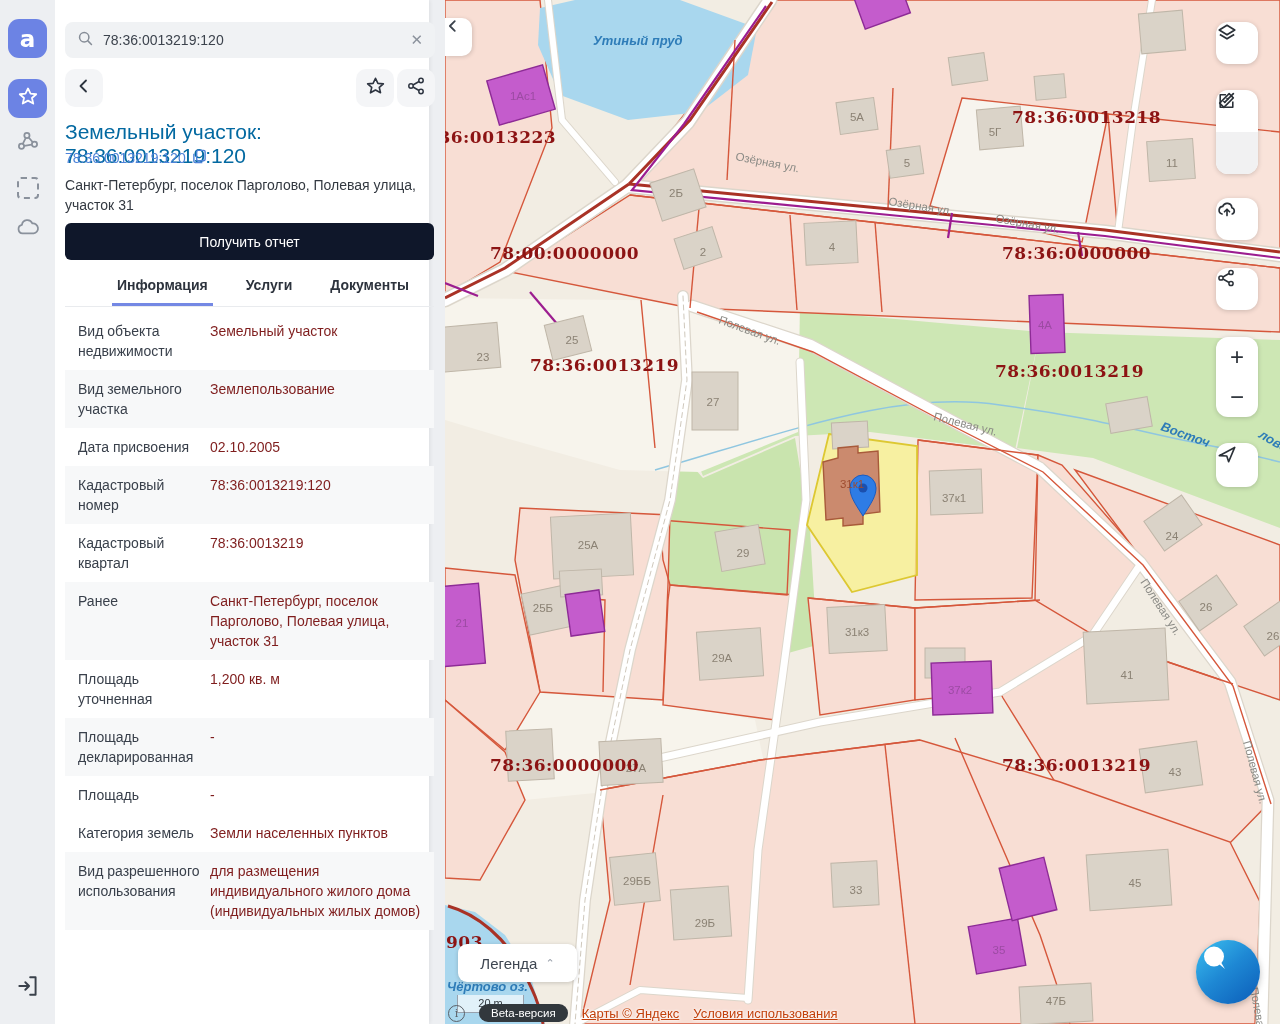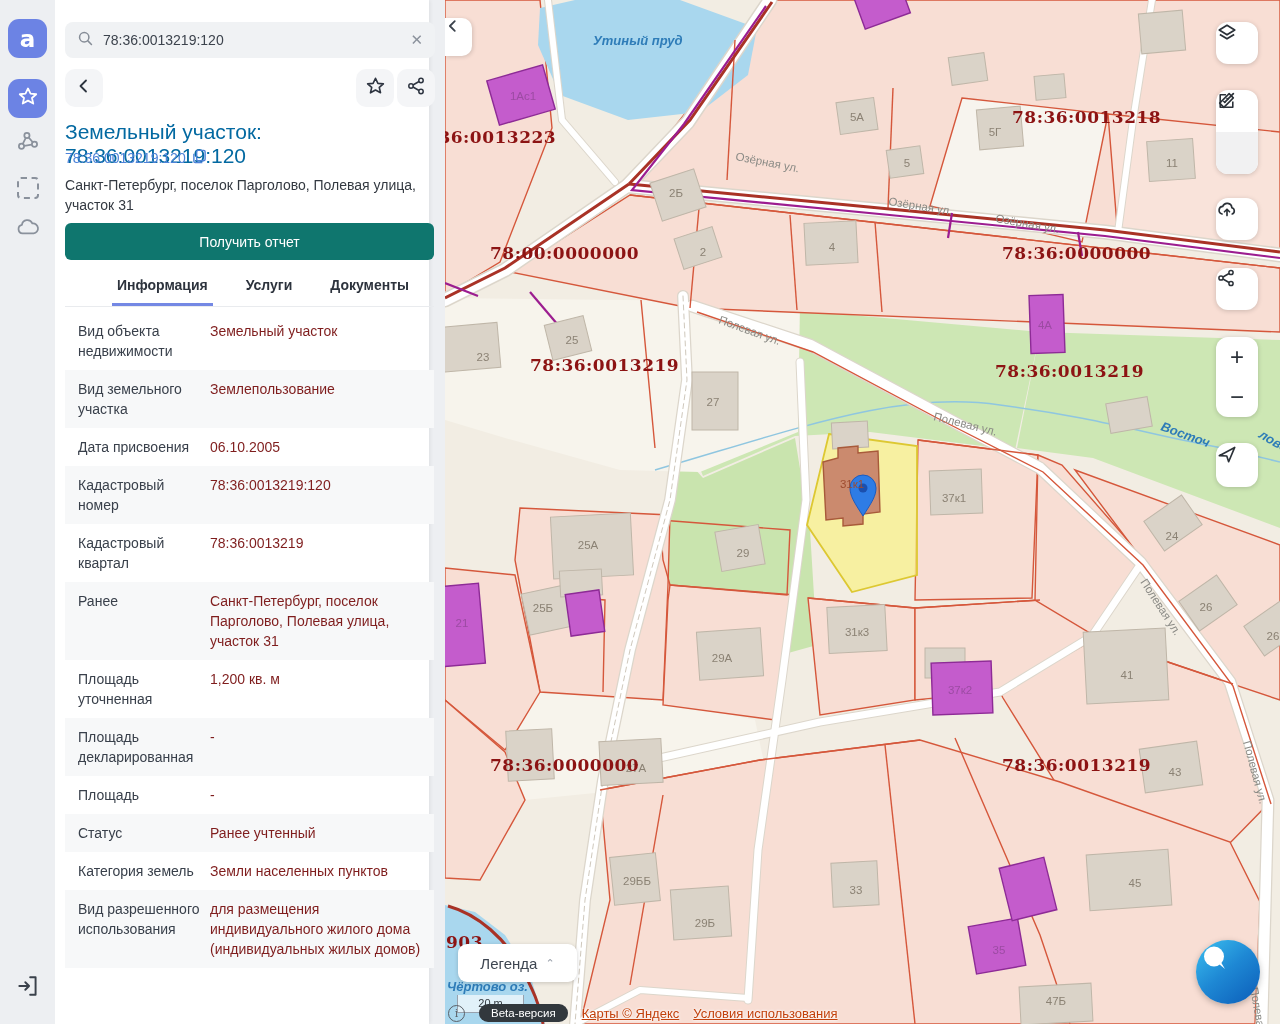--- a/index.html
+++ b/index.html
@@ -18,21 +18,21 @@
   .panel { position:absolute; left:55px; top:0; width:374px; height:1024px; background:#ffffff; z-index:25; box-shadow:1px 0 4px rgba(0,0,0,.07); }
   .search { position:absolute; left:10px; top:22px; width:370px; height:36px; background:#f0f2f4; border-radius:8px; display:flex; align-items:center; padding:0 12px; }
   .search input { flex:1; border:none; outline:none; background:transparent; font-size:14px; color:#3c434d; margin-left:9px; font-family:"Liberation Sans",sans-serif; }
   .search .x { color:#8b929c; font-size:15px; cursor:pointer; }
   .btnrow { position:absolute; left:10px; top:69px; width:370px; display:flex; justify-content:space-between; }
   .sqbtn { width:38px; height:38px; background:#f4f5f7; border-radius:10px; display:flex; align-items:center; justify-content:center; }
   .rgroup { display:flex; gap:3px; }
   .obj-title { position:absolute; left:10px; top:120px; width:370px; font-size:21px; font-weight:normal; color:#0369a1; }
   .obj-link { position:absolute; left:10px; top:149px; display:flex; align-items:center; gap:6px; font-size:14px; color:#4d82d8; }
   .obj-addr { position:absolute; left:10px; top:175px; width:360px; font-size:14px; line-height:20px; color:#333941; }
-  .report { position:absolute; left:10px; top:223px; width:369px; height:37px; background:#0f766e; border:none; border-radius:6px; color:#fff; font-size:14px; font-family:"Liberation Sans",sans-serif; cursor:pointer; }
+  .report { position:absolute; left:10px; top:223px; width:369px; height:37px; background:#0f172a; border:none; border-radius:6px; color:#fff; font-size:14px; font-family:"Liberation Sans",sans-serif; cursor:pointer; }
   .tabs { position:absolute; left:10px; top:271px; width:369px; display:flex; border-bottom:1px solid #e9ebee;justify-content:flex-end; }
   .tab { font-size:14px; font-weight:bold; color:#2d333d; padding:6px 5px 10px; margin-left:8px; margin-right:20px; cursor:pointer; }
   .tab.active { border-bottom:3px solid #7488e4; }
   .itable { position:absolute; left:10px; top:312px; width:369px; }
   .irow { display:flex; padding:9px 0 9px 13px; font-size:14px; line-height:20px; }
   .irow.alt { background:#f7f8f9; }
   .ilabel { width:122px; margin-right:10px; color:#39404b; flex-shrink:0; }
   .ivalue { flex:1; color:#7f1d1d; padding-right:10px; }
 
   
@@ -151,21 +151,21 @@
       <div class="irow">
           <div class="ilabel">Вид объекта недвижимости</div>
           <div class="ivalue">Земельный участок</div>
         </div>
       <div class="irow alt">
           <div class="ilabel">Вид земельного участка</div>
           <div class="ivalue">Землепользование</div>
         </div>
       <div class="irow">
           <div class="ilabel">Дата присвоения</div>
-          <div class="ivalue">06.10.2005</div>
+          <div class="ivalue">02.10.2005</div>
         </div>
       <div class="irow alt">
           <div class="ilabel">Кадастровый номер</div>
           <div class="ivalue">78:36:0013219:120</div>
         </div>
       <div class="irow">
           <div class="ilabel">Кадастровый квартал</div>
           <div class="ivalue">78:36:0013219</div>
         </div>
       <div class="irow alt">
@@ -176,24 +176,20 @@
           <div class="ilabel">Площадь уточненная</div>
           <div class="ivalue">1,200 кв. м</div>
         </div>
       <div class="irow alt">
           <div class="ilabel">Площадь декларированная</div>
           <div class="ivalue">-</div>
         </div>
       <div class="irow">
           <div class="ilabel">Площадь</div>
           <div class="ivalue">-</div>
-        </div>
-      <div class="irow alt">
-          <div class="ilabel">Статус</div>
-          <div class="ivalue">Ранее учтенный</div>
         </div>
       <div class="irow">
           <div class="ilabel">Категория земель</div>
           <div class="ivalue">Земли населенных пунктов</div>
         </div>
       <div class="irow alt">
           <div class="ilabel">Вид разрешенного использования</div>
           <div class="ivalue">для размещения индивидуального жилого дома (индивидуальных жилых домов)</div>
         </div>
     </div>

